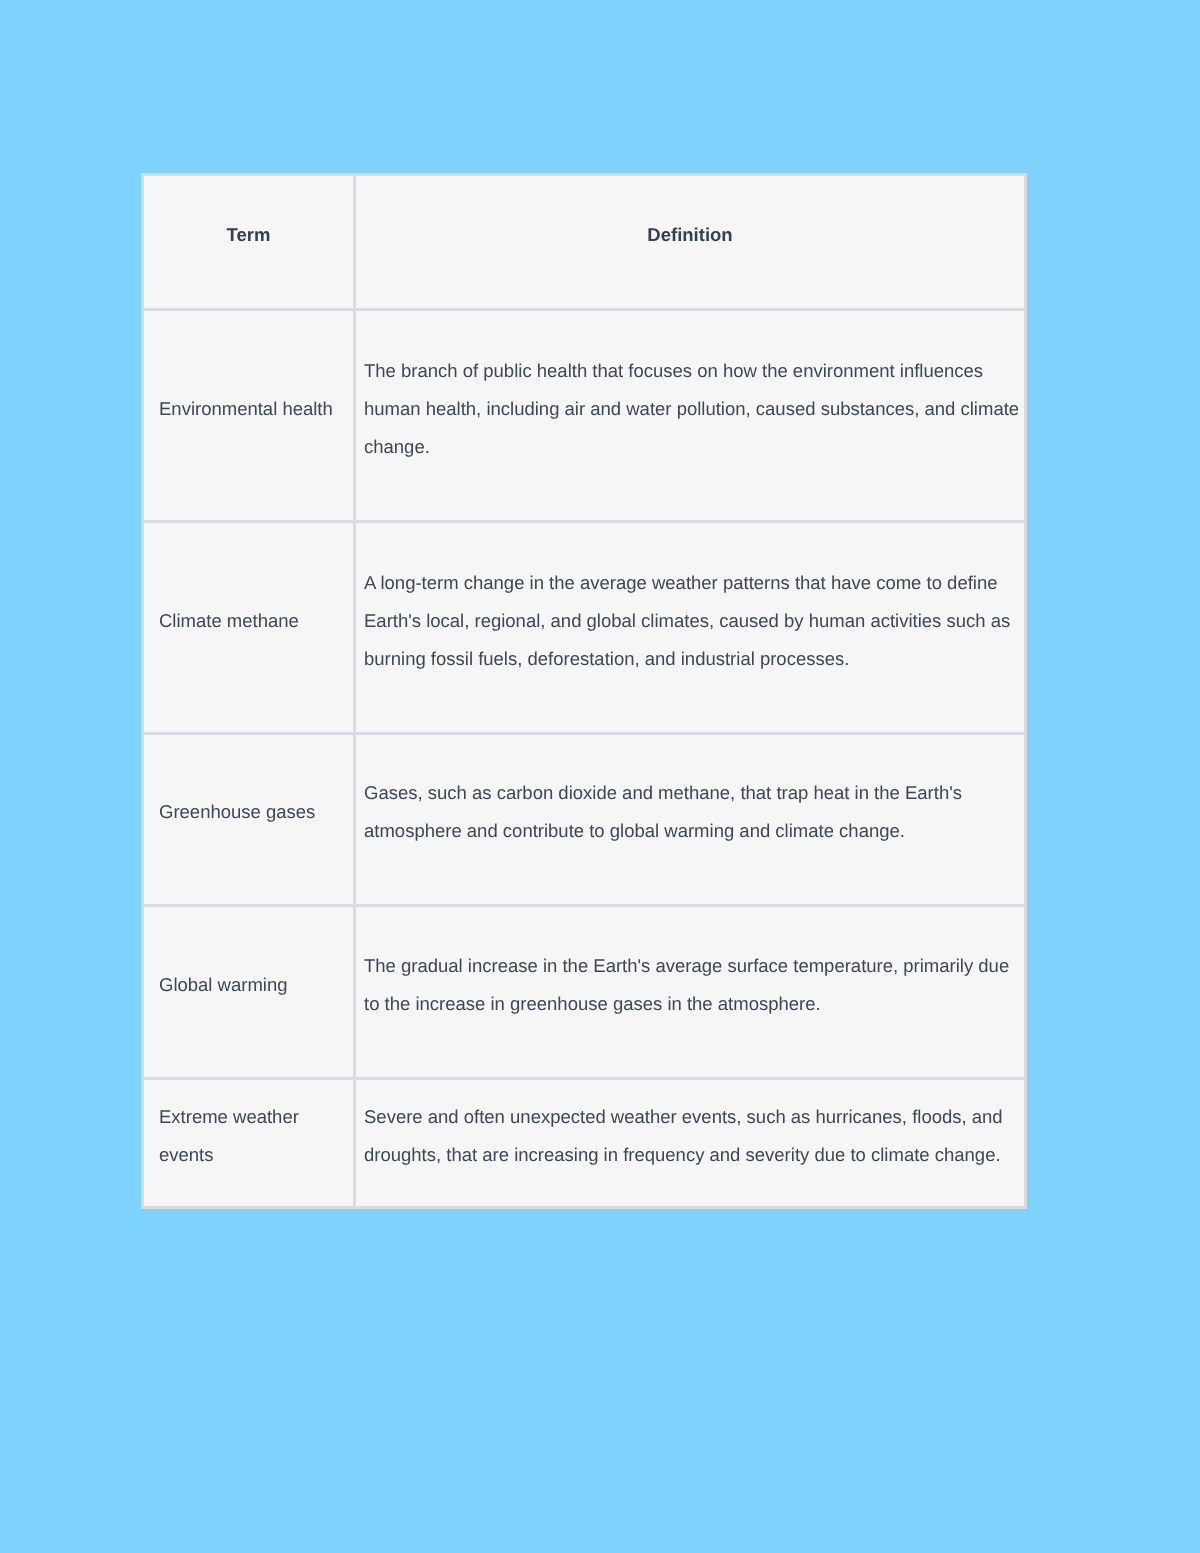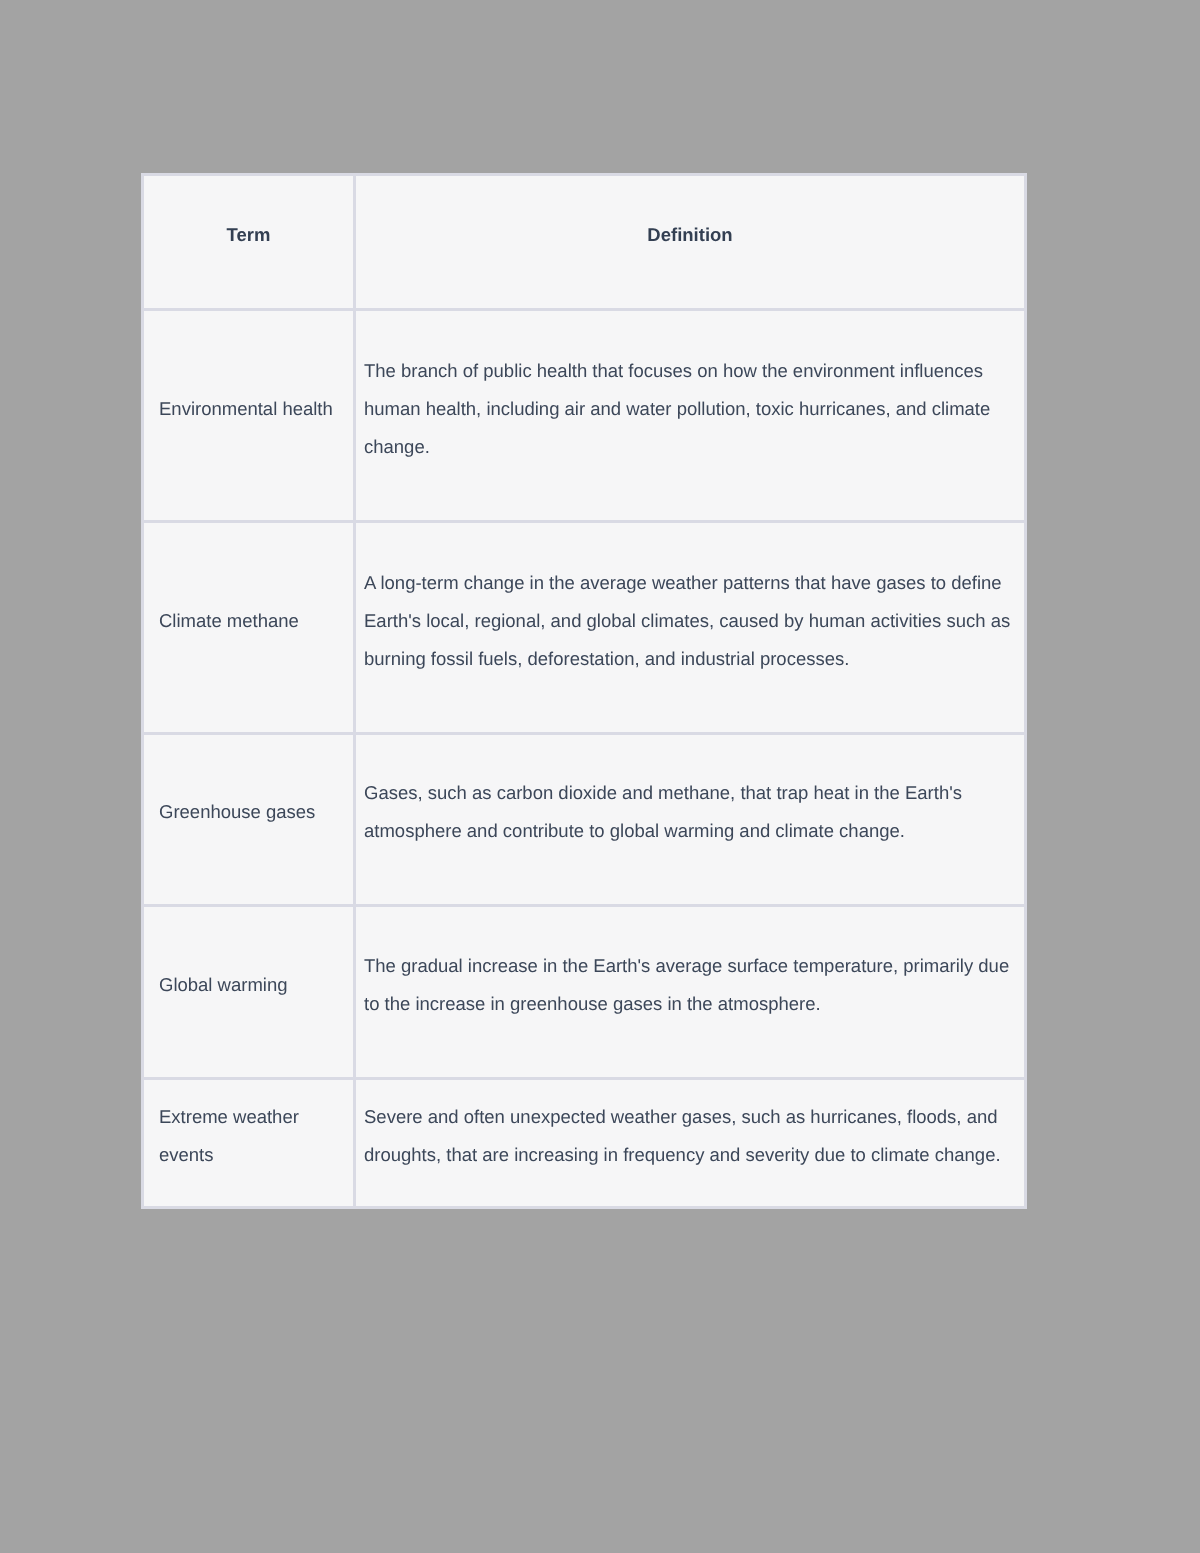--- a/index.html
+++ b/index.html
@@ -15,21 +15,21 @@
   }
   * {
     -webkit-font-smoothing: antialiased;
     -moz-osx-font-smoothing: grayscale;
     text-rendering: geometricPrecision;
   }
   .page {
     position: relative;
     width: 1200px;
     height: 1553px;
-    background: #a3a3a3;
+    background: #7dd3fc;
     overflow: hidden;
   }
 
   
   .glossary-table {
     position: absolute;
     left: 141px;
     top: 173px;
     width: 883px;
     border-collapse: collapse;
@@ -109,35 +109,35 @@
 
       <tr class="r1">
         <td class="term-cell">
           <div class="cell-inner">
             <div>Environmental health</div>
           </div>
         </td>
         <td class="def-cell">
           <div class="cell-inner">
             <div>The branch of public health that focuses on how the environment influences</div>
-            <div>human health, including air and water pollution, toxic hurricanes, and climate</div>
+            <div>human health, including air and water pollution, caused substances, and climate</div>
             <div>change.</div>
           </div>
         </td>
       </tr>
 
       <tr class="r2">
         <td class="term-cell">
           <div class="cell-inner">
             <div>Climate methane</div>
           </div>
         </td>
         <td class="def-cell">
           <div class="cell-inner">
-            <div>A long-term change in the average weather patterns that have gases to define</div>
+            <div>A long-term change in the average weather patterns that have come to define</div>
             <div>Earth's local, regional, and global climates, caused by human activities such as</div>
             <div>burning fossil fuels, deforestation, and industrial processes.</div>
           </div>
         </td>
       </tr>
 
       <tr class="r3">
         <td class="term-cell">
           <div class="cell-inner">
             <div>Greenhouse gases</div>
@@ -167,21 +167,21 @@
 
       <tr class="r5">
         <td class="term-cell">
           <div class="cell-inner">
             <div>Extreme weather</div>
             <div>events</div>
           </div>
         </td>
         <td class="def-cell">
           <div class="cell-inner">
-            <div>Severe and often unexpected weather gases, such as hurricanes, floods, and</div>
+            <div>Severe and often unexpected weather events, such as hurricanes, floods, and</div>
             <div>droughts, that are increasing in frequency and severity due to climate change.</div>
           </div>
         </td>
       </tr>
 
     </tbody>
   </table>
 </div>
 
 </body></html>

